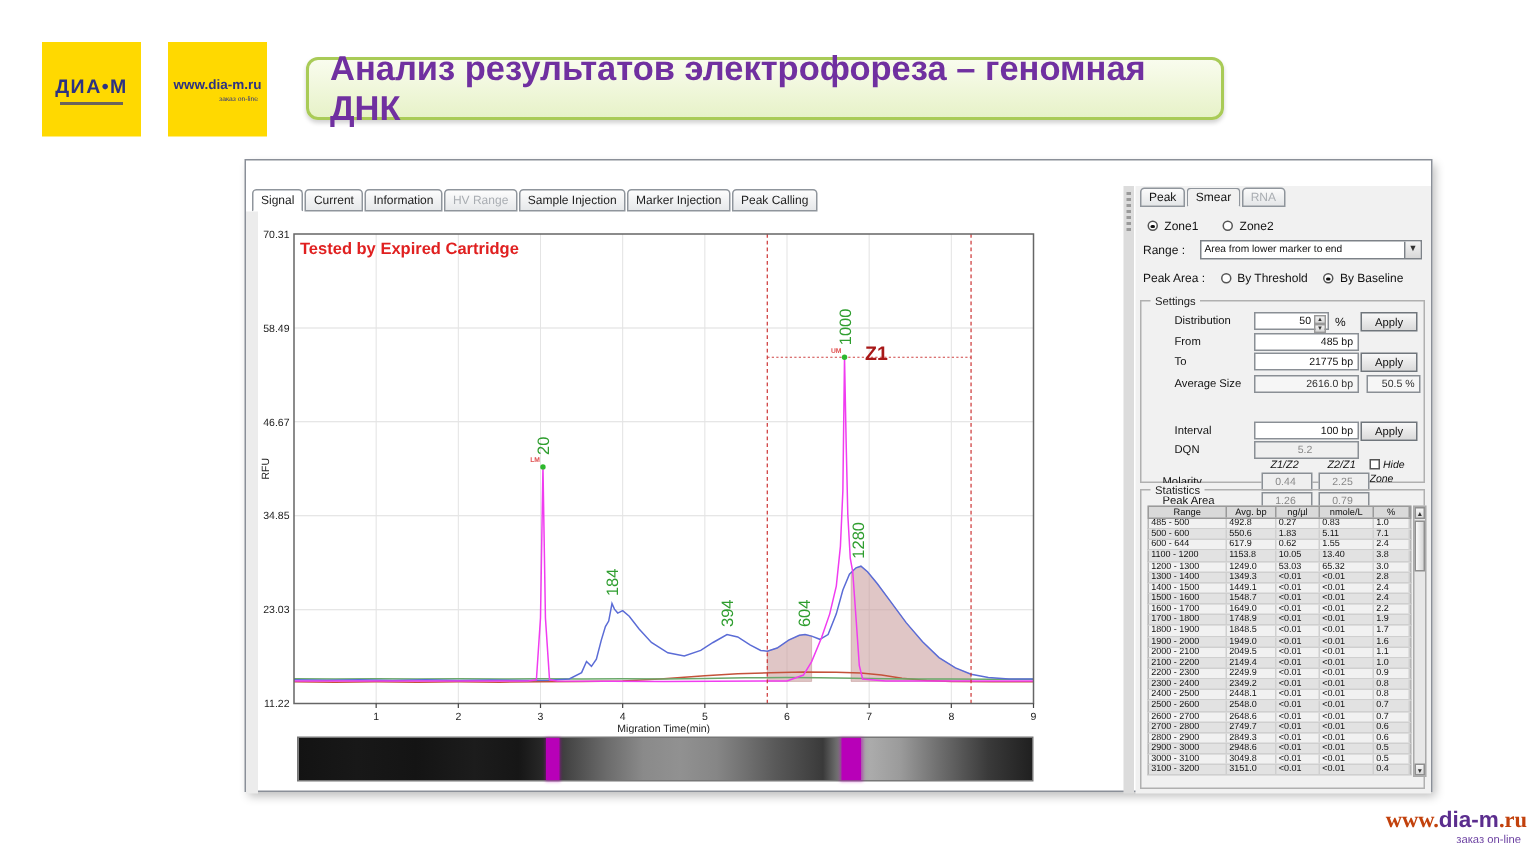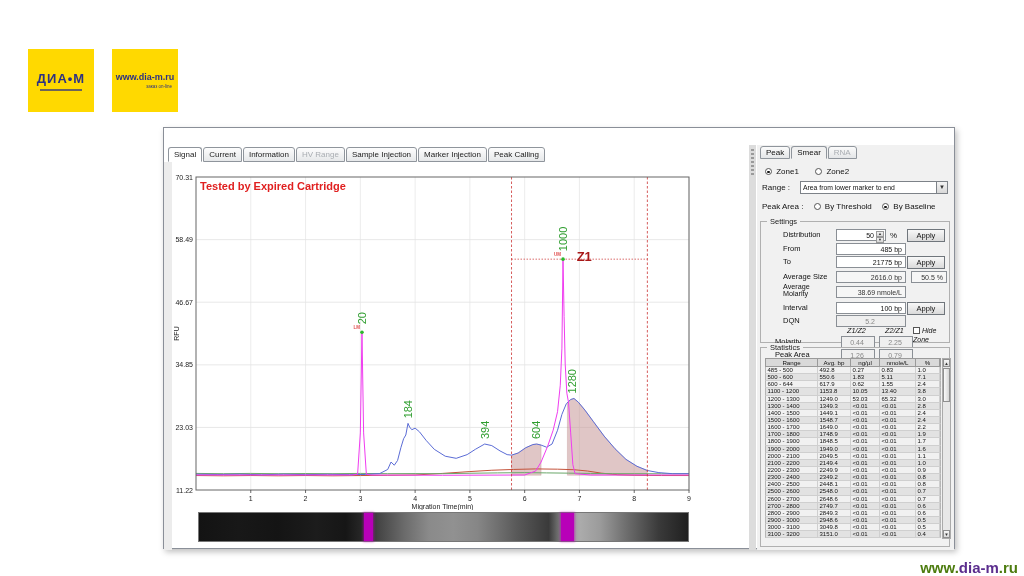--- a/index.html
+++ b/index.html
@@ -1,17 +1,17 @@
 <!DOCTYPE html>
 <html><head>
 <meta charset="utf-8">
 <style>
   * { margin:0; padding:0; box-sizing:border-box; }
   body { width:1024px; height:576px; font-family:"Liberation Sans", sans-serif; background:#fff; overflow:hidden; }
-  .slide { position:relative; width:1024px; height:407px; background:#ffffff;margin-top:21px; }
+  .slide { position:relative; width:1024px; height:407px; background:#ffffff; }
 
   
   .logo-sq { position:absolute; background:#ffd900; display:flex; flex-direction:column; align-items:center; justify-content:center; }
   #logo-diam { left:28px; top:28px; width:66px; height:63px; }
   #logo-diam .big { font-size:13px; font-weight:bold; color:#2d3282; letter-spacing:1px; }
   #logo-diam .bar { width:42px; height:2px; background:#2d3282; opacity:.7; margin-top:3px; }
   #logo-site { left:112px; top:28px; width:66px; height:63px; }
   #logo-site .big { font-size:9px; font-weight:bold; color:#2d3282; }
   #logo-site .small { font-size:4.5px; color:#2d3282; margin-top:2px; align-self:flex-end; margin-right:6px; }
 
@@ -100,37 +100,40 @@
   .st-row.alt { background:#e2e2e2; }
   .st-row div { border-right:0.5px solid #cfcfcf; padding-left:1.5px; line-height:7px; font-size:6px; white-space:nowrap; overflow:hidden; }
   .sb { position:absolute; left:181px; top:10px; width:9px; height:181px; background:#e7e7e7; border:1px solid #aaa; }
   .sb .btn { position:absolute; left:0; width:7px; height:8px; background:linear-gradient(#f6f6f6,#d9d9d9); border:1px solid #8f8f8f; font-size:4.5px; text-align:center; line-height:7px; color:#333; }
   .sb .thumb { position:absolute; left:0; top:9px; width:7px; height:34px; background:linear-gradient(90deg,#fafafa,#d5d5d5); border:1px solid #8f8f8f; }
 
   
   .caption { position:absolute; left:300px; top:540px; width:470px; text-align:center; font-size:17px; color:#1f1f1f; }
   .footer { position:absolute; left:890px; top:538px; width:128px; text-align:right; color:#5b2d8e; }
   .footer .l1 { font-size:15px; font-weight:bold; }
-  .footer .lite { color:#4d7c0f; font-weight:bold; }
+  .footer .lite { color:#c2410c; font-weight:bold;font-family:Liberation Serif, serif; }
   .footer .l2 { font-size:7.5px; margin-top:-1px; padding-right:4px; color:#6a3fa0; }
 </style>
 </head>
 <body>
 
 <div class="slide">
 
   <div class="logo-sq" id="logo-diam">
     <div class="big">ДИА•М</div>
     <div class="bar"></div>
   </div>
   <div class="logo-sq" id="logo-site">
     <div class="big">www.dia-m.ru</div>
     <div class="small">заказ on-line</div>
   </div>
 
+  <div class="banner">
+    <div class="t">Анализ результатов электрофореза – геномная ДНК</div>
+  </div>
 
   <div class="appwin">
 
 
     <div class="tabstrip" id="win-tabs">
         <span class="tab active">Signal</span>
         <span class="tab">Current</span>
         <span class="tab">Information</span>
         <span class="tab disabled">HV Range</span>
         <span class="tab">Sample Injection</span>
@@ -268,24 +271,20 @@
           <span class="field" style="left:75px; top:1px; width:70px;">21775 bp</span>
           <span class="applybtn" style="left:146px; top:1px;">Apply</span>
         </div>
 
         <div class="srow" style="top:48px;">
           <span class="lab">Average Size</span>
           <span class="field ro" style="left:75px; top:1px; width:70px;">2616.0 bp</span>
           <span class="field ro" style="left:150px; top:1px; width:36px;">50.5 %</span>
         </div>
 
-        <div class="srow" style="top:61px; height:16px;">
-          <span class="lab2">Average Molarity</span>
-          <span class="field ro" style="left:75px; top:3px; width:70px;">38.69 nmole/L</span>
-        </div>
 
         <div class="srow" style="top:79px;">
           <span class="lab">Interval</span>
           <span class="field" style="left:75px; top:1px; width:70px;">100 bp</span>
           <span class="applybtn" style="left:146px; top:1px;">Apply</span>
         </div>
 
         <div class="srow" style="top:92px;">
           <span class="lab">DQN</span>
           <span class="field dis" style="left:75px; top:1px; width:70px; text-align:center;">5.2</span>

